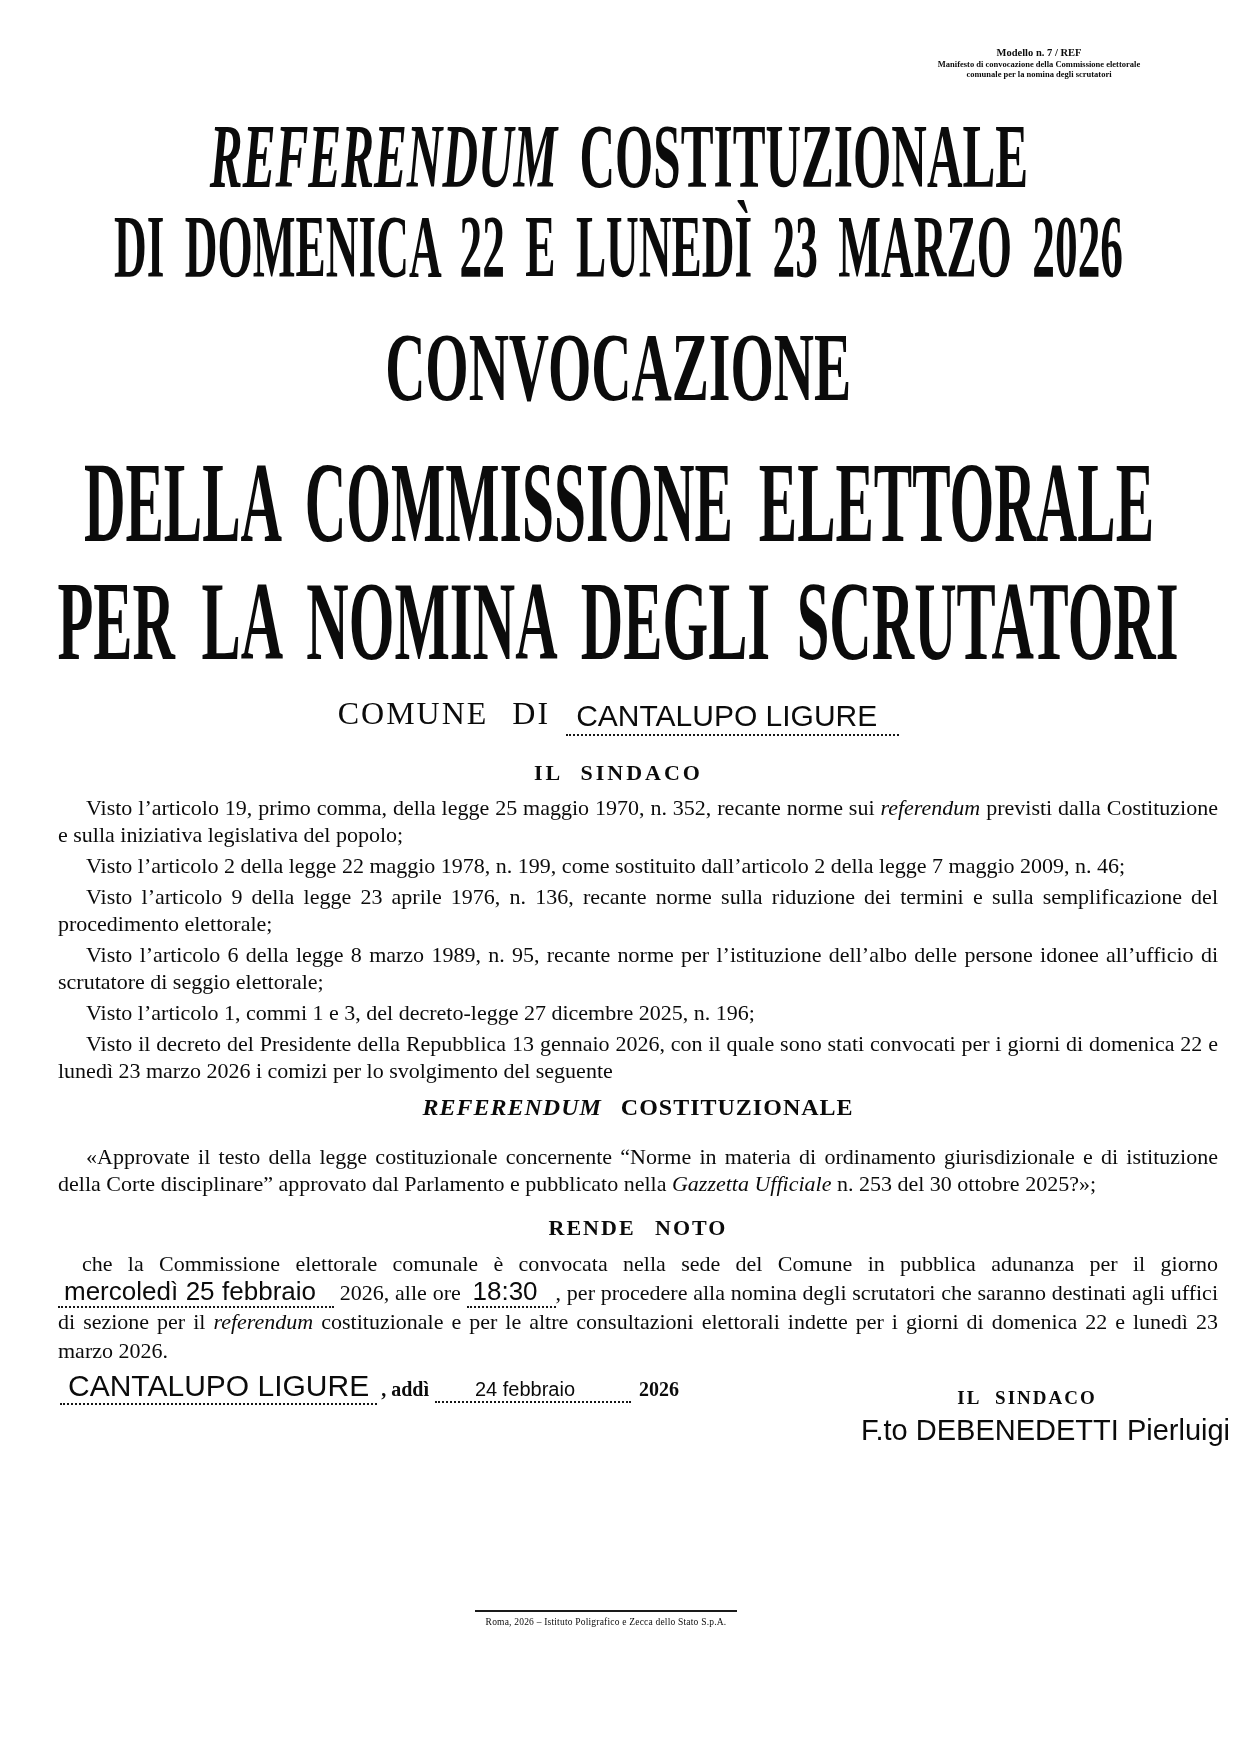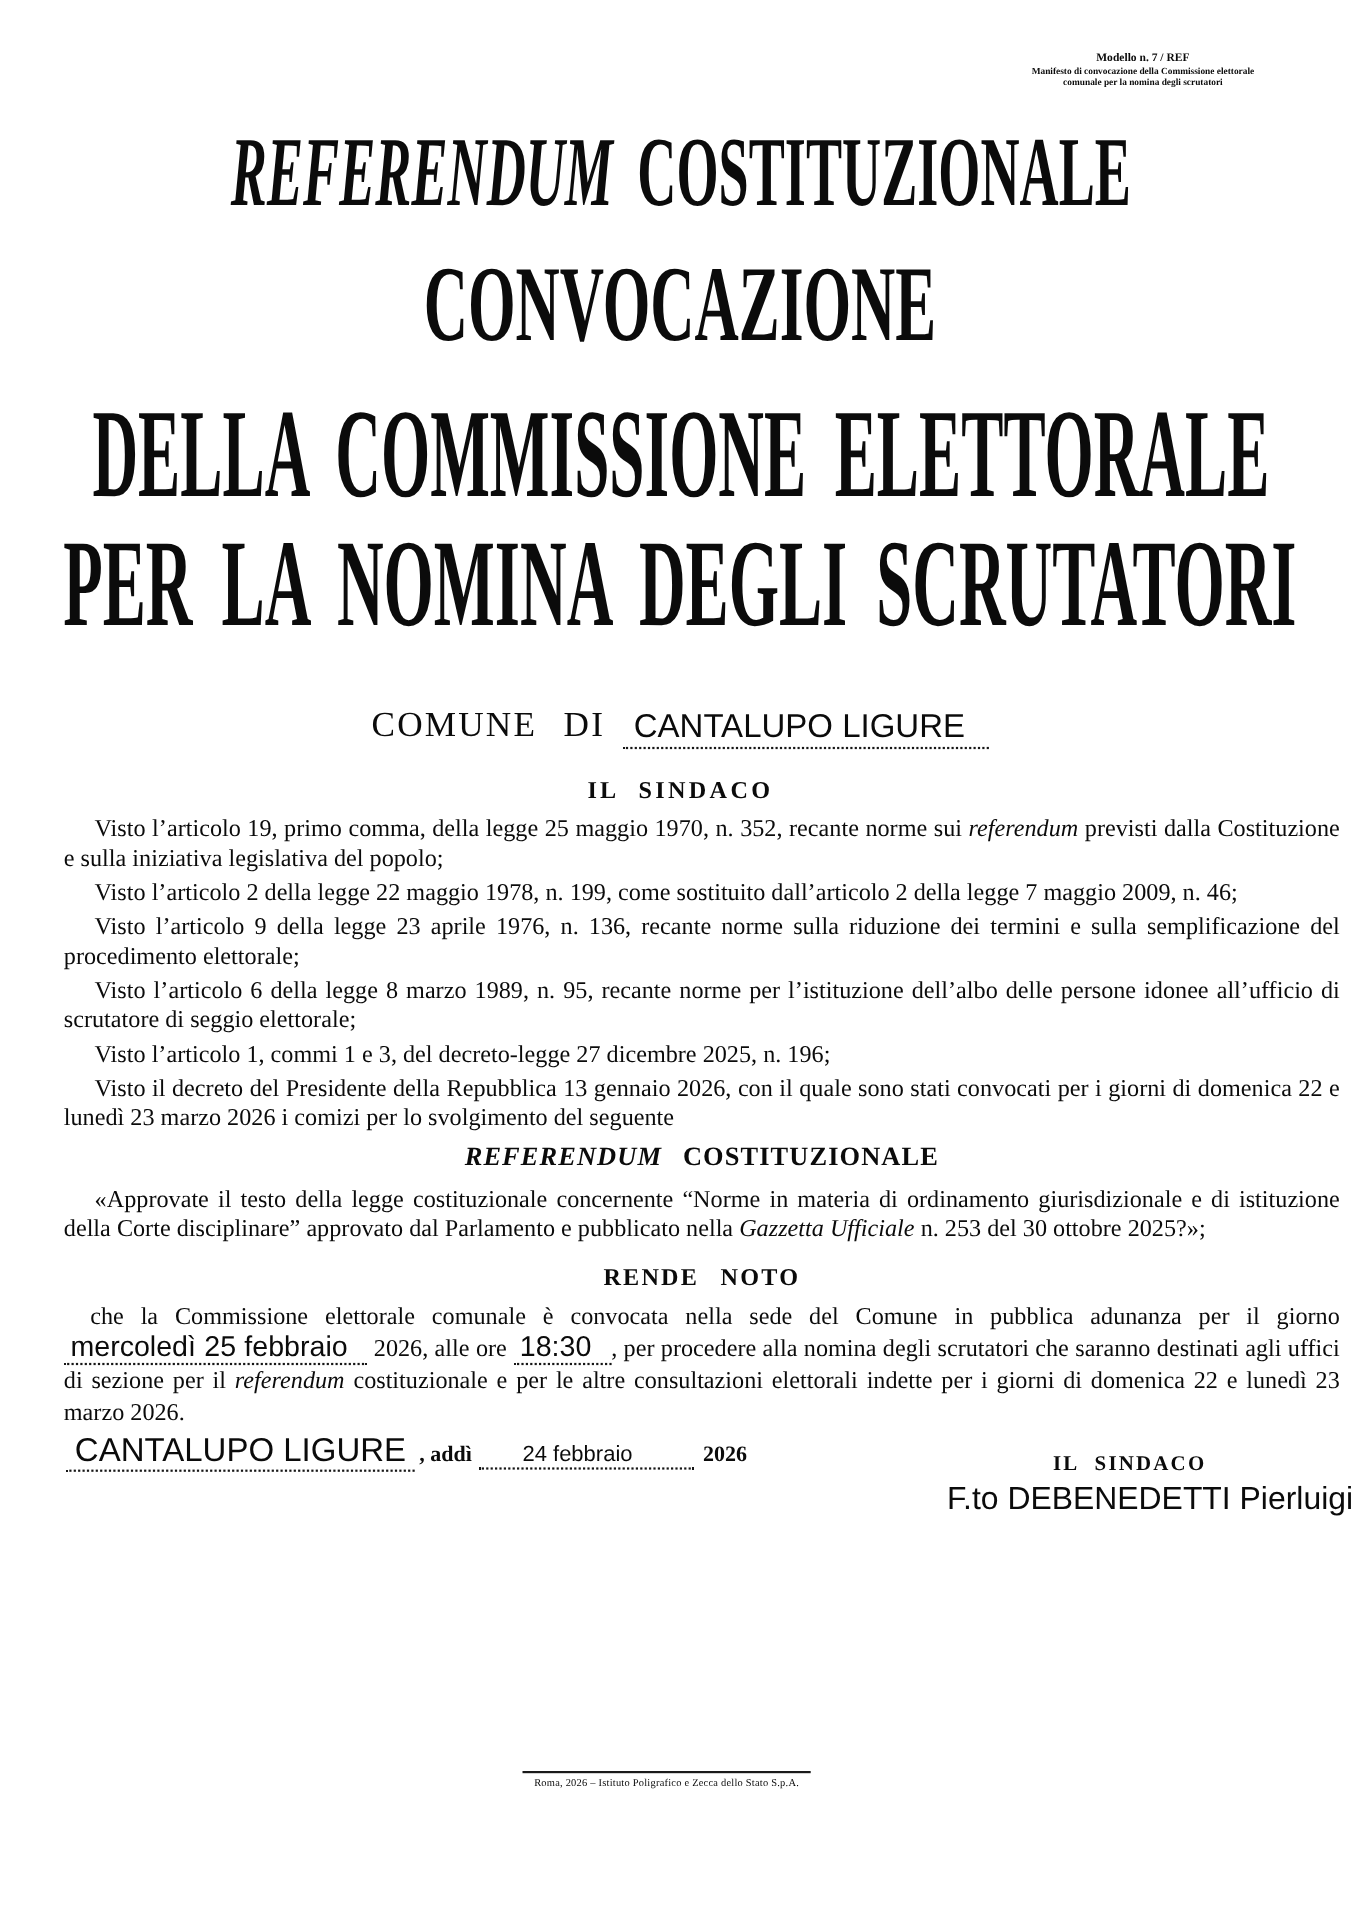--- a/index.html
+++ b/index.html
@@ -24,35 +24,35 @@
   #h-conv{margin-top:39px;height:84px;}
   #h-conv .cond{font-size:98px;transform:scaleX(.568);}
   #h-della{margin-top:45px;height:96px;}
   #h-della .cond{font-size:115px;transform:scaleX(.50);}
   #h-comunale{margin-top:40px;height:92px;}
   #h-comunale .cond{font-size:108px;transform:scaleX(.576);}
   #h-perla{margin-top:22px;height:96px;}
   #h-perla .cond{font-size:113px;transform:scaleX(.52);}
 
   
-  .comune-row{margin-top:55px;height:48px;display:flex;justify-content:center;align-items:flex-end;gap:16px;}
+  .comune-row{margin-top:20px;height:48px;display:flex;justify-content:center;align-items:flex-end;gap:16px;}
   .comune-label{font-size:32px;letter-spacing:2px;word-spacing:14px;line-height:1;padding-bottom:7px;}
   .fill{font-family:"Liberation Sans",sans-serif;border-bottom:2.5px dotted #161616;
         line-height:1;white-space:nowrap;text-align:center;}
   .comune-fill{font-size:30px;padding:0 22px 3px 10px;}
 
   .center-head{ text-align:center;font-weight:bold;}
   #sindaco-h{margin-top:24px;font-size:22px;line-height:26px;letter-spacing:3px;word-spacing:10px;}
 
   
   .content{padding:0 19px 0 58px;}
   .content p{font-size:22px;line-height:27px;margin:4px 0 0;text-align:justify;text-indent:28px;}
   .content p.first{margin-top:8px;}
   #ref-sub{margin-top:9px;font-size:24px;line-height:28px;letter-spacing:1px;word-spacing:12px;}
-  #quote{margin-top:10px;}
+  #quote{margin-top:22px;}
   #rende{margin-top:18px;font-size:22px;line-height:26px;letter-spacing:2px;word-spacing:12px;}
   #notice{margin-top:8px;line-height:29px;text-indent:24px;}
   .seg-fill{font-family:Liberation Sans, sans-serif;font-size:26px;line-height:1;
             border-bottom:2.5px dotted #161616;padding:0 18px 0 6px;white-space:nowrap;}
 
   
   .sig-section{position:relative;margin-top:6px;height:118px;}
   .sig-left{position:absolute;left:2px;top:0;display:flex;align-items:baseline;}
   .sig-place{font-size:30px;min-width:250px;padding:0 8px 2px;}
   .sig-addi{font-size:20px;font-weight:bold;padding:0 6px 0 4px;}
@@ -73,20 +73,23 @@
 <div class="page">
 
   <div class="modello">
     <div class="m1">Modello n. 7 / REF</div>
     <div class="m2">Manifesto di convocazione della Commissione elettorale</div>
     <div class="m2">comunale per la nomina degli scrutatori</div>
   </div>
 
   <div class="hline" id="t1">
     <span class="cond"><span class="seg-i">REFERENDUM</span><span> COSTITUZIONALE</span></span>
+  </div>
+  <div class="hline" id="t2">
+    <span class="cond">DI DOMENICA 22 E LUNEDÌ 23 MARZO 2026</span>
   </div>
 
   <div class="hline" id="h-conv">
     <span class="cond">CONVOCAZIONE</span>
   </div>
   <div class="hline" id="h-della">
     <span class="cond">DELLA COMMISSIONE ELETTORALE</span>
   </div>
   <div class="hline" id="h-perla">
     <span class="cond">PER LA NOMINA DEGLI SCRUTATORI</span>

